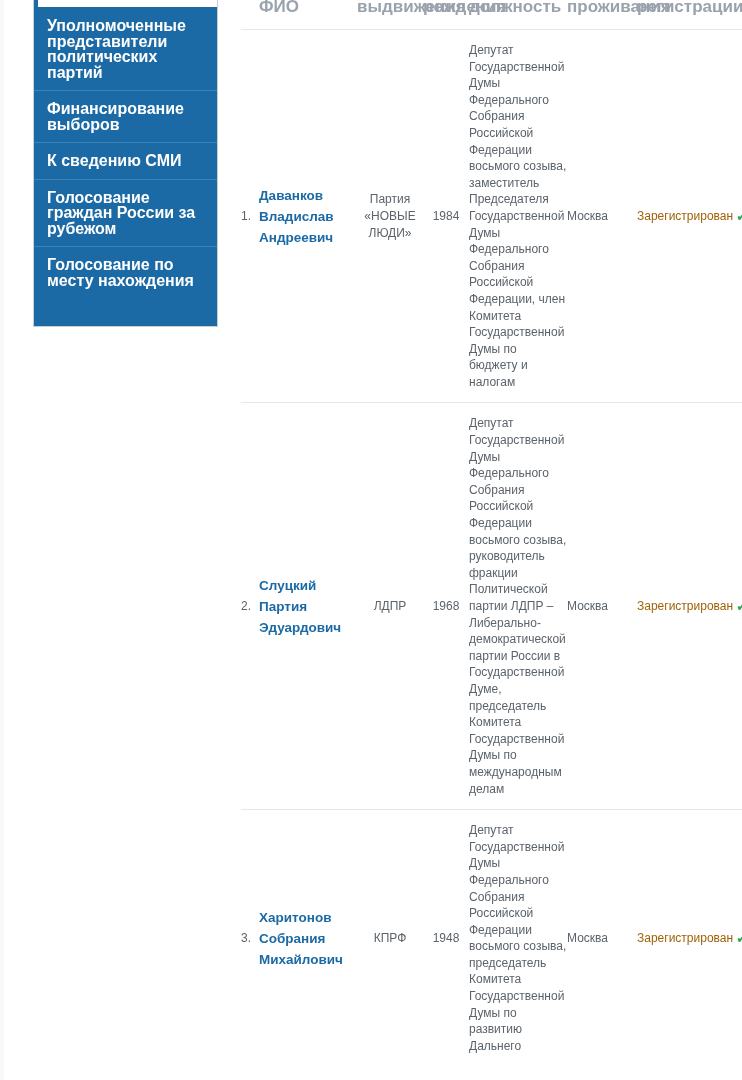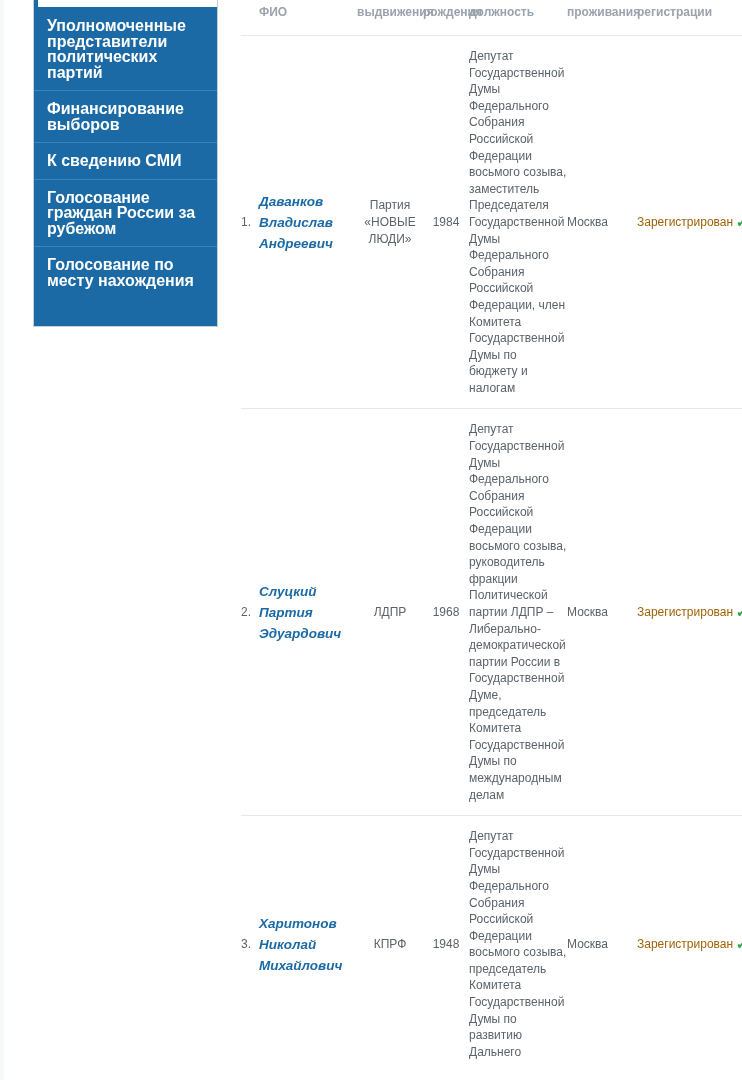--- a/index.html
+++ b/index.html
@@ -79,25 +79,25 @@
     width: 501px;
     height: 1080px;
   }
   table.cand {
     border-collapse: collapse;
     width: 501px;
     table-layout: fixed;
   }
   table.cand th {
     color: #9aa3ad;
-    font-size: 12px;
+    font-size: 17px;
     font-weight: bold;
     text-align: left;
     vertical-align: top;
-    padding: 6px 0 16px 0;
+    padding: 0 0 16px 0;
     line-height: 13px;
     white-space: normal;
   }
   
   thead tr { }
 
   table.cand td {
     vertical-align: middle;
     font-size: 12px;
     color: #5b636b;
@@ -120,21 +120,20 @@
     color: #3a4149;
     font-size: 12.5px;
     text-align: left;
     padding-left: 9px;
     vertical-align: middle;
     white-space: nowrap;
   }
   td.fio {
     padding-left: 8px;
     padding-right: 8px;
-    font-style: italic;
   }
   td.fio a {
     color: #1b6aa5;
     font-weight: bold;
     font-size: 13.5px;
     line-height: 21px;
     text-decoration: none;
     display: inline;
   }
   td.party {
@@ -265,21 +264,21 @@
           <td class="post">Депутат Государственной Думы Федерального Собрания Российской Федерации восьмого созыва, руководитель фракции Политической партии ЛДПР – Либерально-демократической партии России в Государственной Думе, председатель Комитета Государственной Думы по международным делам</td>
           <td class="city">Москва</td>
           <td class="reg">
             <span class="reg-text">Зарегистрирован</span><span class="check">✔</span>
           </td>
         </tr>
 
         <tr>
           <td class="num">3.</td>
           <td class="fio">
-            <a href="#"><span>Харитонов</span> <span>Николай</span> <span>Михайлович</span></a>
+            <a href="#"><span>Харитонов</span> <span>Собрания</span> <span>Михайлович</span></a>
           </td>
           <td class="party">КПРФ</td>
           <td class="year">1948</td>
           <td class="post">Депутат Государственной Думы Федерального Собрания Российской Федерации восьмого созыва, председатель Комитета Государственной Думы по развитию Дальнего</td>
           <td class="city">Москва</td>
           <td class="reg">
             <span class="reg-text">Зарегистрирован</span><span class="check">✔</span>
           </td>
         </tr>
 

